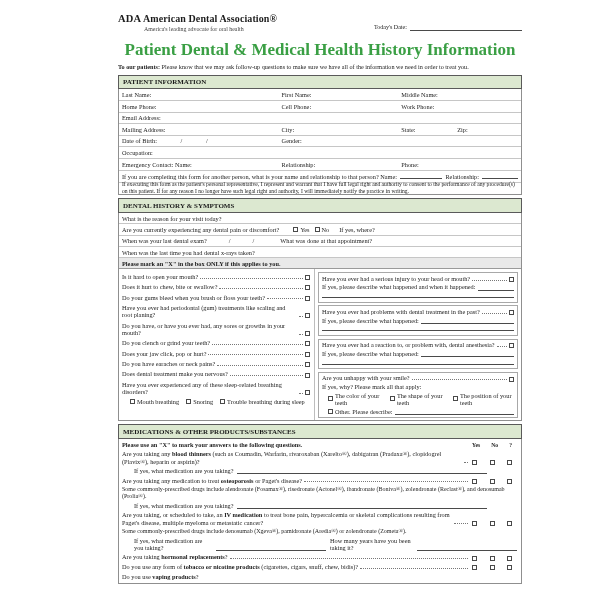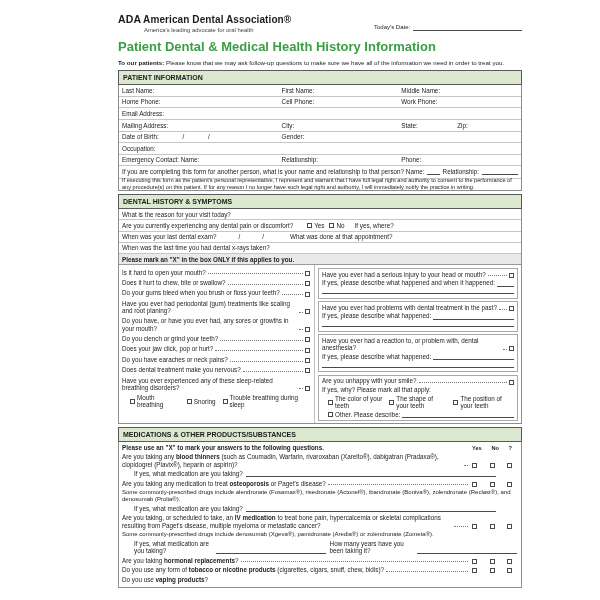--- a/index.html
+++ b/index.html
@@ -1,29 +1,29 @@
 <!DOCTYPE html>
 <html><head>
 <meta charset="utf-8">
 <style>
   html,body { margin:0; padding:0; background:#ffffff; }
   .page {
     position:relative; width:600px; height:600px; background:#fff;
-    font-family:Liberation Sans, sans-serif; color:#1c1c1c; overflow:hidden;
+    font-family:Liberation Serif, serif; color:#1c1c1c; overflow:hidden;
     -webkit-font-smoothing:antialiased;
   }
   .content { position:absolute; left:118px; top:13px; width:404px; font-size:6.3px; line-height:1.15; }
 
   
   .logo-row { display:flex; justify-content:space-between; align-items:flex-start; }
   .ada-mark { font-size:10.5px; font-weight:bold; letter-spacing:0.2px; }
   .ada-name { font-size:10px; font-weight:bold; letter-spacing:0.1px; }
   .tagline { font-size:5.9px; color:#444; margin:1px 0 0 26px; }
   .today { display:flex; align-items:flex-end; margin-top:11px; font-size:6px; width:148px; }
-  .title { font-size:13px; font-weight:bold; margin:7px 0 4px 0; }
+  .title { text-align:center; font-size:17px; font-weight:bold; margin:7px 0 4px 0; }
   .intro { font-size:6.2px; margin:0 0 4px 0; }
 
   
   .sec-bar {
     border:0.8px solid #5a5a5a; font-weight:bold; font-size:7px;
     padding:2.6px 4px 2.2px 4px; margin-top:3px;
   }
 
   
   .tbl { border:0.7px solid #8f8f8f; border-top:none; }

